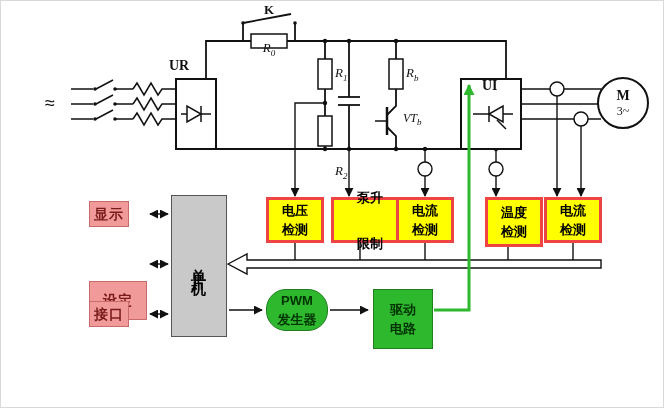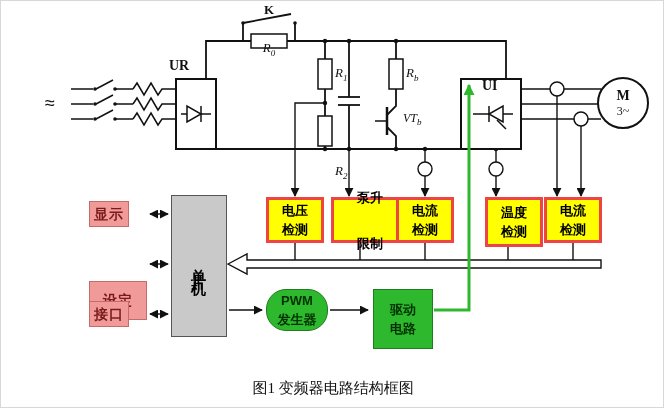--- a/index.html
+++ b/index.html
@@ -227,14 +227,13 @@
 
   <div class="box green" style="left:265px;top:288px;width:62px;height:42px;border-radius:20px;">
     <span>PWM</span>
     <span>发生器</span>
   </div>
   <div class="box green" style="left:372px;top:288px;width:60px;height:60px;">
     <span>驱动</span>
     <span>电路</span>
   </div>
 
-  <div class="caption">图1 变频器电路结构框图</div>
 </div>
 
 </body></html>

